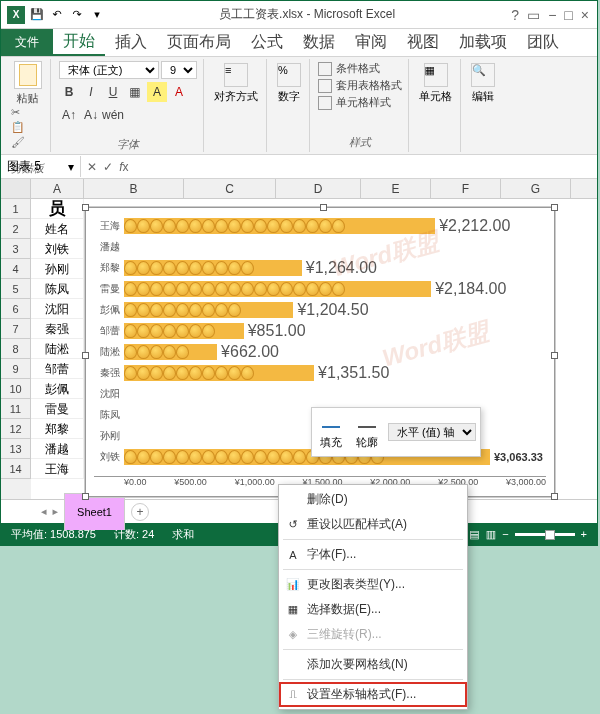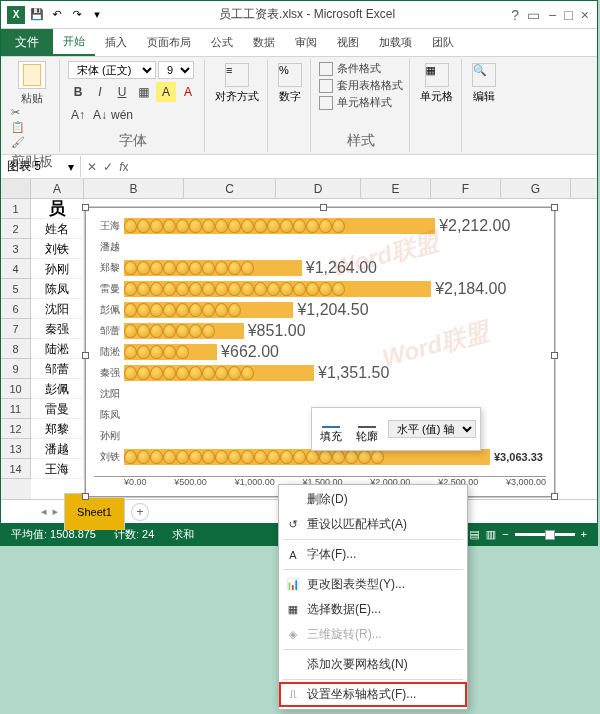--- a/index.html
+++ b/index.html
@@ -7,25 +7,25 @@
 .window { background: #fff; border: 1px solid #0d6b3d; width: 598px; }
 .titlebar { background: #fff; height: 28px; display: flex; align-items: center; border-bottom: 1px solid #d4d4d4; }
 .qat { display: flex; gap: 4px; padding: 0 6px; align-items: center; }
 .qat-icon { width: 16px; height: 16px; display: flex; align-items: center; justify-content: center; font-size: 11px; }
 .excel-icon { background: #217346; color: #fff; width: 18px; height: 18px; font-weight: bold; font-size: 10px; display: flex; align-items: center; justify-content: center; }
 .title { flex: 1; text-align: center; font-size: 12px; color: #444; }
 .win-controls { display: flex; gap: 8px; padding: 0 8px; color: #666; font-size: 14px; }
 .win-controls span { cursor: pointer; }
 .ribbon-tabs { background: #fff; height: 28px; display: flex; border-bottom: 1px solid #d4d4d4; }
 .file-tab { background: #217346; color: #fff; padding: 4px 14px; font-size: 12px; display: flex; align-items: center; }
-.tab { padding: 4px 10px; font-size: 11px; color: #444; display: flex; align-items: center; cursor: pointer; }
+.tab { padding: 4px 10px; font-size: 16px; color: #444; display: flex; align-items: center; cursor: pointer; }
 .tab.active { color: #217346; border-bottom: 2px solid #217346; }
 .ribbon { background: #f3f3f3; height: 98px; display: flex; border-bottom: 1px solid #d4d4d4; padding: 2px 4px; gap: 2px; }
 .group { border-right: 1px solid #d4d4d4; padding: 2px 6px; display: flex; flex-direction: column; justify-content: space-between; }
-.group-label { font-size: 14px; color: #666; text-align: center; margin-top: 4px; }
+.group-label { font-size: 11px; color: #666; text-align: center; margin-top: 12px; font-style: italic; }
 .paste-btn { display: flex; flex-direction: column; align-items: center; gap: 2px; }
 .paste-icon { width: 28px; height: 28px; background: #fff; border: 1px solid #ccc; position: relative; }
 .paste-icon::before { content: ''; position: absolute; top: 2px; left: 4px; width: 16px; height: 20px; background: #fff3d4; border: 1px solid #e8c060; }
 .btn-text { font-size: 11px; color: #444; }
 .font-group { display: flex; flex-direction: column; gap: 3px; }
 .font-row { display: flex; gap: 2px; align-items: center; }
 .font-select { font-size: 11px; border: 1px solid #ccc; padding: 1px 4px; background: #fff; }
 .fbtn { width: 20px; height: 20px; display: flex; align-items: center; justify-content: center; font-size: 12px; color: #444; cursor: pointer; }
 .fbtn.bold { font-weight: bold; }
 .fbtn.italic { font-style: italic; }
@@ -60,29 +60,29 @@
 .chart-bars { flex: 1; display: flex; flex-direction: column; gap: 1px; }
 .bar-row { display: flex; align-items: center; height: 20px; font-size: 10px; }
 .bar-label { width: 30px; text-align: right; padding-right: 4px; color: #555; font-family: SimSun; }
 .bar-track { flex: 1; position: relative; height: 18px; display: flex; align-items: center; }
 .bar-fill { height: 16px; background: linear-gradient(90deg, #f4b942 0%, #f4b942 100%); display: flex; align-items: center; overflow: hidden; }
 .coin { width: 13px; height: 14px; background: radial-gradient(circle at 40% 35%, #ffd966, #e8a830); border-radius: 50% 50% 50% 50% / 55% 55% 45% 45%; margin-right: 0px; flex-shrink: 0; border: 1px solid #d19020; }
 .bar-value { font-size: 16px; color: #555; margin-left: 4px; }
 .bar-value.bold { font-weight: bold; color: #333; font-size: 11px; }
 .chart-axis { height: 16px; display: flex; font-size: 9px; color: #555; border-top: 1px solid #999; padding-left: 30px; justify-content: space-between; }
 .sheet-tabs { height: 24px; background: #fff; border-top: 1px solid #ccc; display: flex; align-items: center; padding-left: 40px; gap: 6px; }
-.sheet-tab { font-size: 11px; padding: 12px 12px; border: 1px solid #ccc; border-bottom: none; background: #eab308; }
+.sheet-tab { font-size: 11px; padding: 12px 12px; border: 1px solid #ccc; border-bottom: none; background: #f0abfc; }
 .add-sheet { width: 18px; height: 18px; border: 1px solid #ccc; border-radius: 50%; display: flex; align-items: center; justify-content: center; font-size: 12px; color: #666; }
 .statusbar { height: 22px; background: #0d6b3d; color: #fff; display: flex; align-items: center; padding: 0 10px; font-size: 11px; gap: 18px; }
 .statusbar .spacer { flex: 1; }
 .zoom-controls { display: flex; align-items: center; gap: 6px; }
 .slider { width: 60px; height: 3px; background: #fff; position: relative; }
 .slider::after { content: ''; position: absolute; left: 50%; top: -3px; width: 8px; height: 8px; background: #fff; border: 1px solid #999; }
 .floating-toolbar { position: absolute; left: 280px; top: 208px; background: #fff; border: 1px solid #ccc; box-shadow: 2px 2px 6px rgba(0,0,0,0.2); padding: 4px; display: flex; gap: 6px; align-items: center; font-size: 11px; }
-.ft-btn { display: flex; flex-direction: column; align-items: center; gap: 1px; padding: 2px 4px; }
+.ft-btn { display: flex; flex-direction: column; align-items: center; gap: 7px; padding: 2px 4px; }
 .ft-icon { width: 18px; height: 14px; border-bottom: 2px solid #2e75b6; }
 .ft-select { border: 1px solid #ccc; padding: 1px 4px; font-size: 11px; }
 .context-menu { position: absolute; left: 278px; top: 484px; width: 190px; background: #fff; border: 1px solid #bbb; box-shadow: 2px 2px 8px rgba(0,0,0,0.25); font-size: 12px; padding: 2px 0; z-index: 100; }
 .cm-item { display: flex; align-items: center; gap: 8px; padding: 4px 10px 4px 28px; position: relative; color: #333; cursor: pointer; }
 .cm-item.disabled { color: #aaa; }
 .cm-item.highlighted { outline: 2px solid #d93025; outline-offset: -2px; }
 .cm-icon { position: absolute; left: 6px; width: 16px; height: 16px; display: flex; align-items: center; justify-content: center; font-size: 11px; }
 .cm-sep { height: 1px; background: #ddd; margin: 2px 4px; }
 .watermark { position: absolute; color: rgba(200,80,40,0.15); font-size: 24px; font-weight: bold; transform: rotate(-15deg); pointer-events: none; font-style: italic; }
 </style>
@@ -130,21 +130,21 @@
       <div style="display:flex;flex-direction:column;gap:2px;font-size:11px;color:#666">
         <span>✂</span>
         <span>📋</span>
         <span>🖌</span>
       </div>
       <div class="group-label">剪贴板</div>
     </div>
     <div class="group">
       <div class="font-group">
         <div class="font-row">
-          <select class="font-select" style="width:88px"><option>宋体 (正文)</option></select>
+          <select class="font-select" style="width:100px"><option>宋体 (正文)</option></select>
           <select class="font-select" style="width:36px"><option>9</option></select>
         </div>
         <div class="font-row">
           <div class="fbtn bold">B</div>
           <div class="fbtn italic">I</div>
           <div class="fbtn underline">U</div>
           <div class="fbtn">▦</div>
           <div class="fbtn" style="background:#fff07a;color:#333">A</div>
           <div class="fbtn" style="color:#c00">A</div>
         </div>

